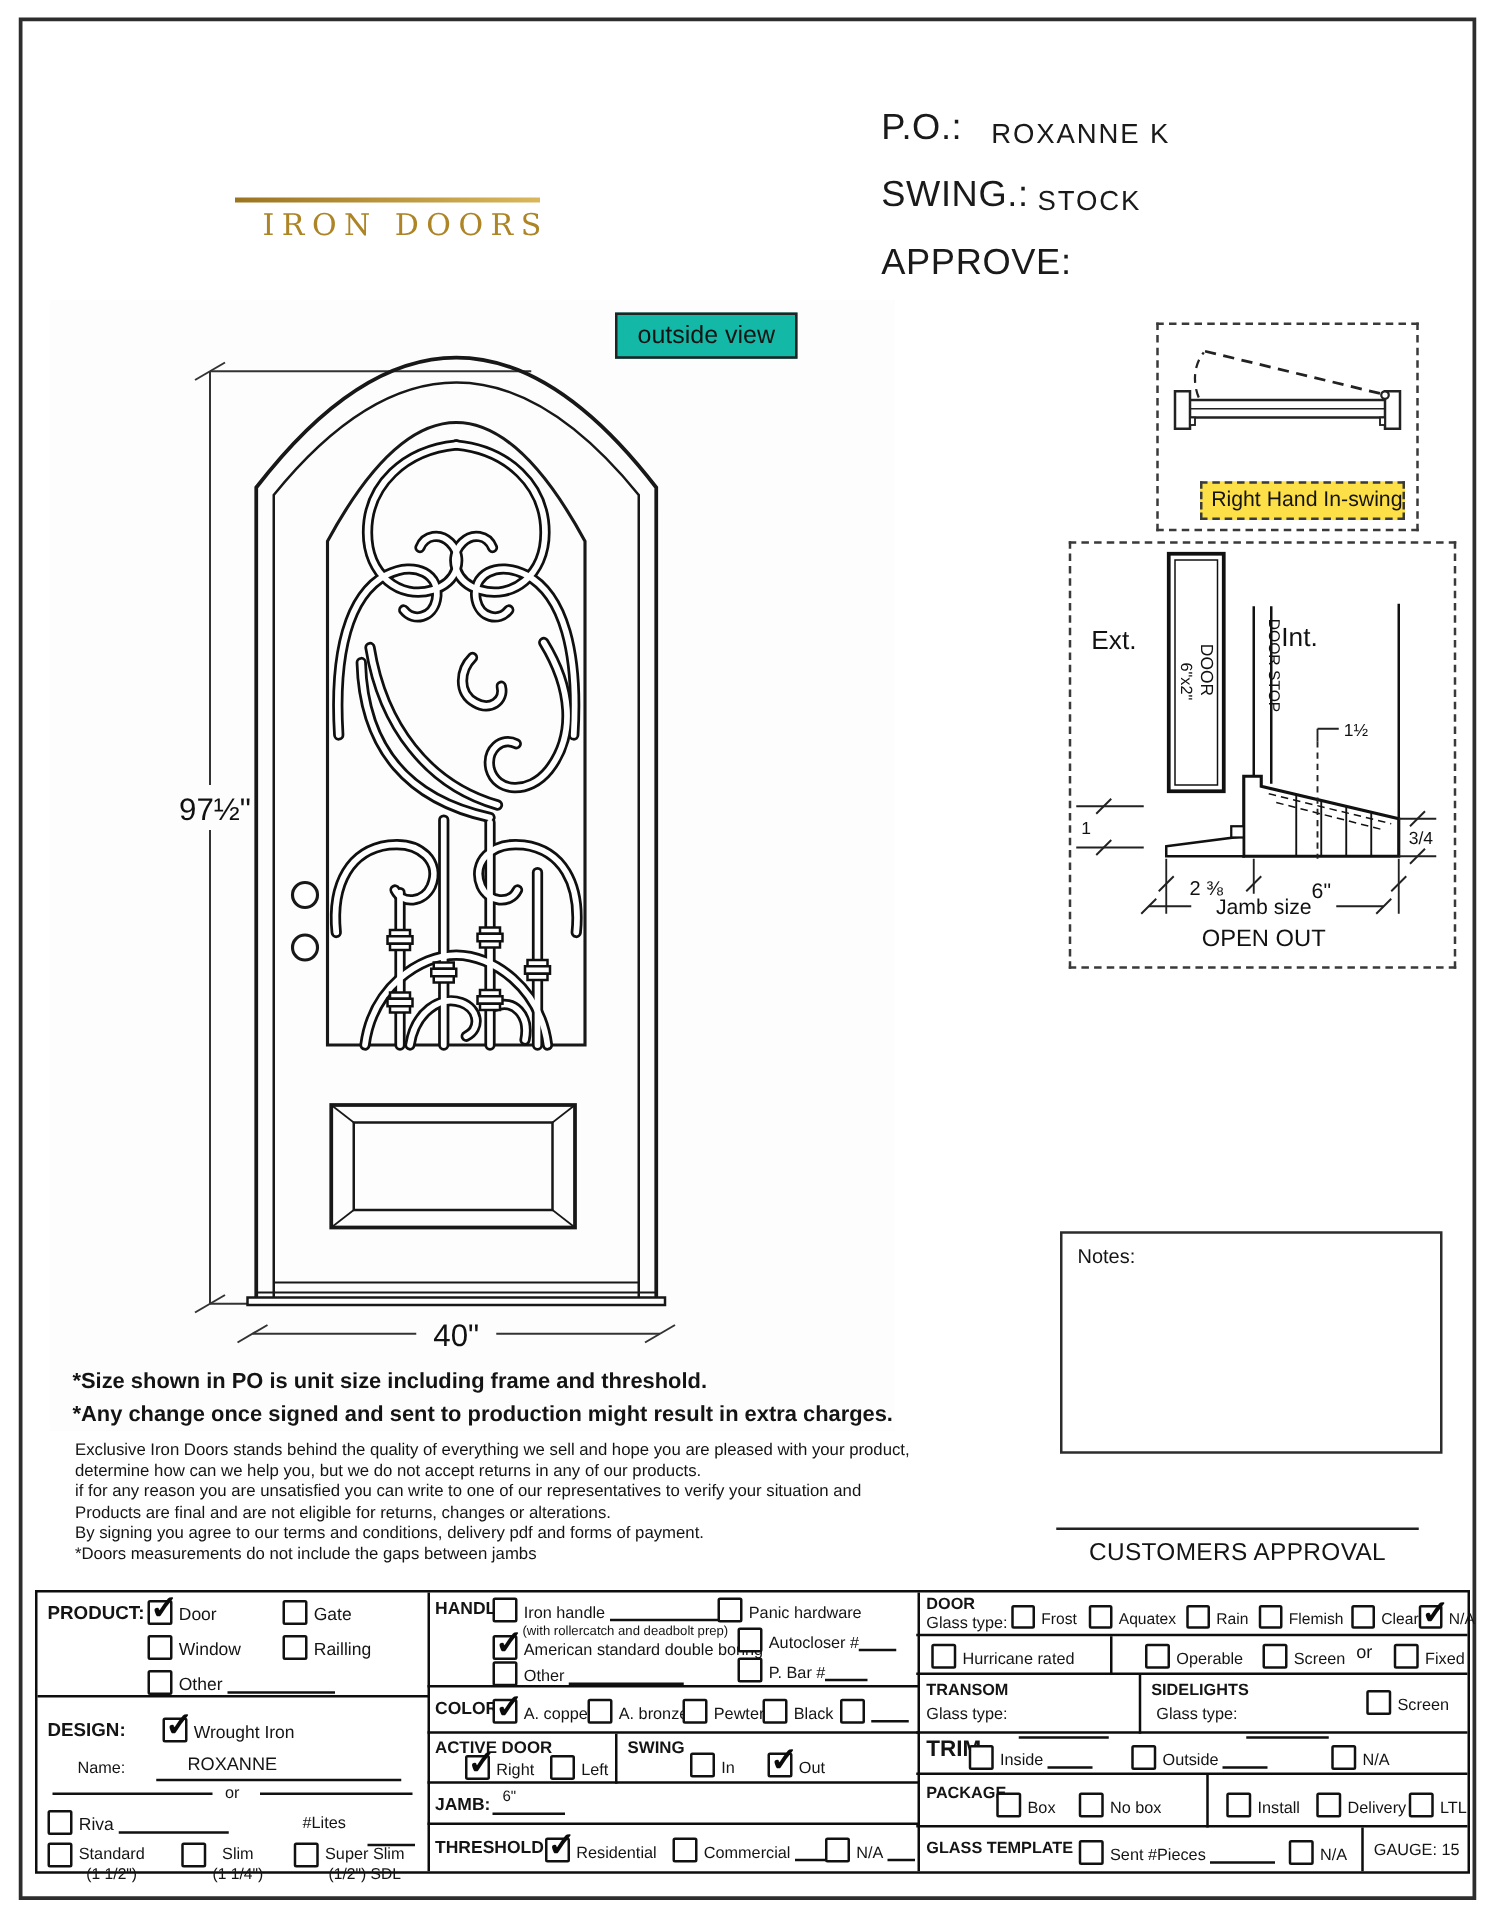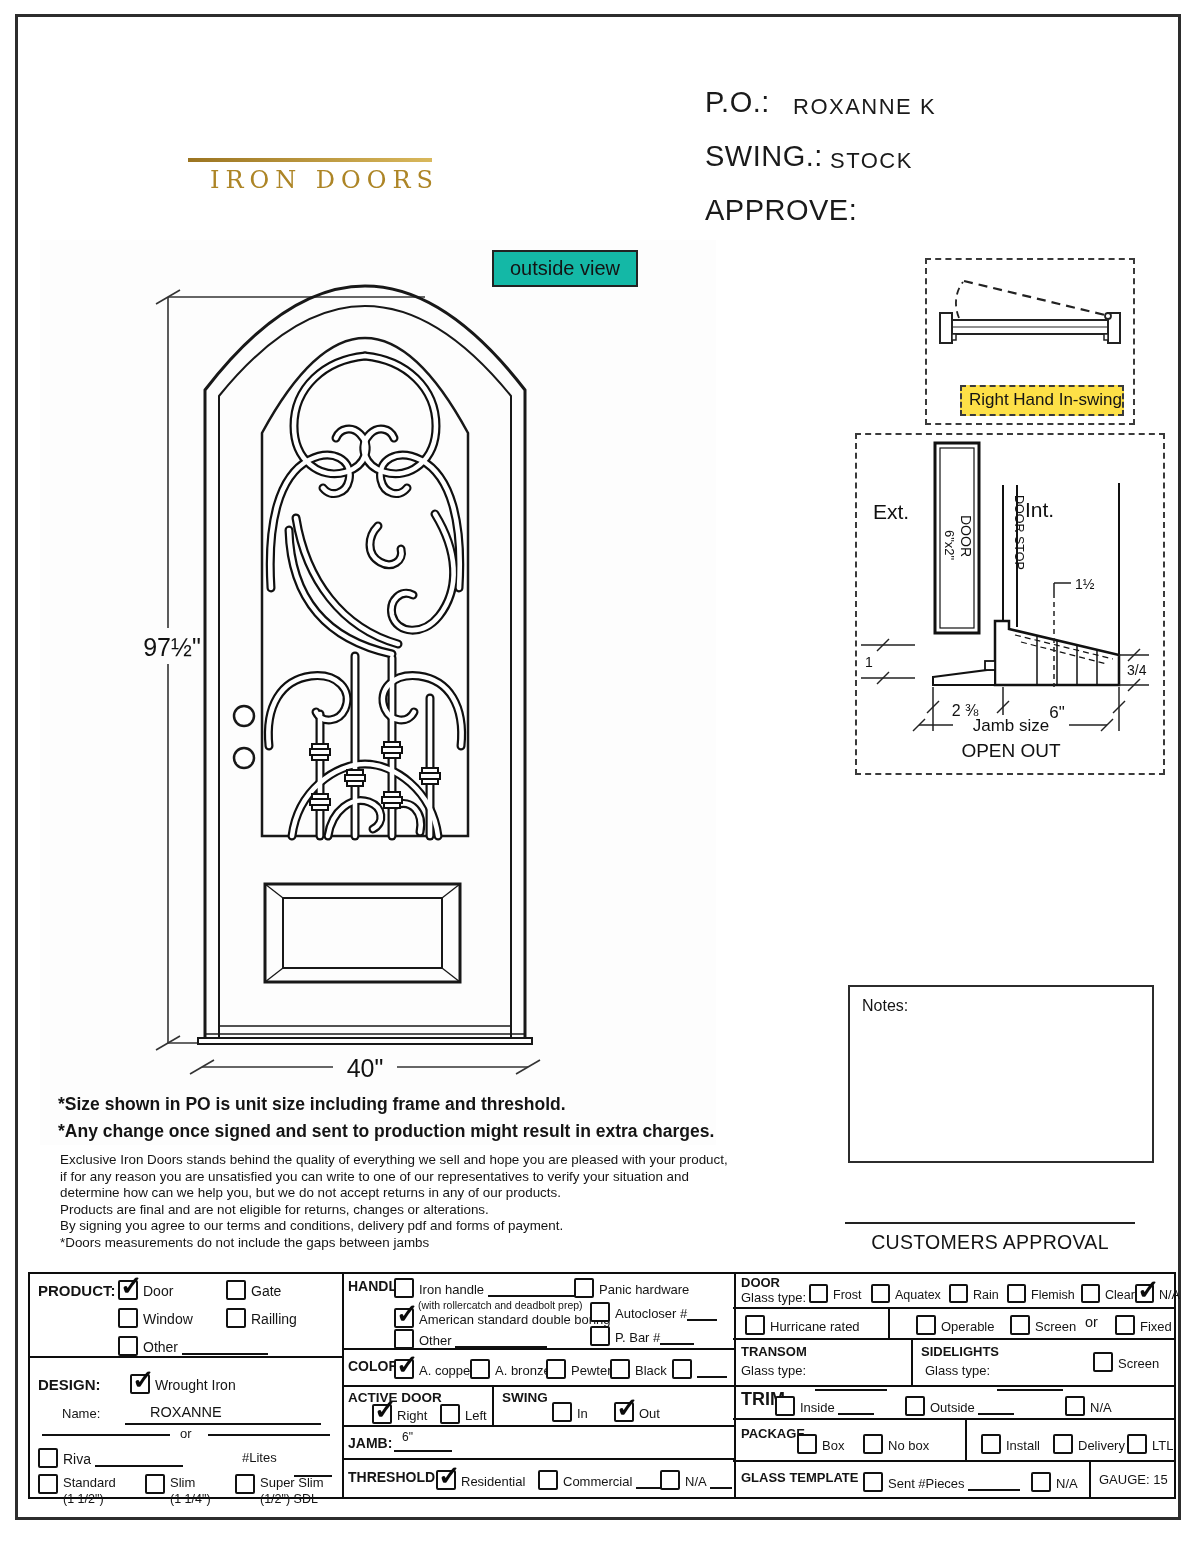--- a/index.html
+++ b/index.html
@@ -47,21 +47,21 @@
   .approval-text { position:absolute; left:845px; top:1231px; width:290px; text-align:center;
     font-size:19.5px; letter-spacing:0.3px; }
 
   
   .disc-b { position:absolute; left:58px; font-size:17.5px; font-weight:bold; }
   .disc-p { position:absolute; left:60px; top:1152px; font-size:13.4px; line-height:16.6px; }
 
   
   .form { position:absolute; left:28px; top:1272px; width:1144px; height:223px;
     border:2.5px solid #0d0d0d; box-sizing:content-box; font-size:14px; }
-  .cell { position:absolute; box-sizing:border-box; }
+  .cell { position:absolute; box-sizing:border-box;text-align:center; }
   .br { border-right:2.5px solid #0d0d0d; }
   .bb { border-bottom:2.5px solid #0d0d0d; }
   .sec { position:absolute; font-weight:bold; font-size:14px; white-space:nowrap; }
   .it  { position:absolute; white-space:nowrap; }
   .cb  { display:inline-block; width:16px; height:16px; border:2.5px solid #111; border-radius:2px;
          vertical-align:-4px; position:relative; background:#fff; margin-right:5px; }
   .cb.checked::after { content:"✓"; position:absolute; left:0; top:-12px; font-size:27px;
          font-weight:bold; color:#0a0a0a; }
   .bl  { display:inline-block; border-bottom:2px solid #111; height:13px; vertical-align:-3px; }
   .sub { font-size:12.5px; }
@@ -279,22 +279,22 @@
   <div class="notes-box">
     <span>Notes:</span>
   </div>
   <div class="approval-line"></div>
   <div class="approval-text">CUSTOMERS APPROVAL</div>
 
   <div class="disc-b" style="top:1094px">*Size shown in PO is unit size including frame and threshold.</div>
   <div class="disc-b" style="top:1121px">*Any change once signed and sent to production might result in extra charges.</div>
   <div class="disc-p">
     <div>Exclusive Iron Doors stands behind the quality of everything we sell and hope you are pleased with your product,</div>
+    <div>determine how can we help you, but we do not accept returns in any of our products.</div>
     <div>if for any reason you are unsatisfied you can write to one of our representatives to verify your situation and</div>
-    <div>determine how can we help you, but we do not accept returns in any of our products.</div>
     <div>Products are final and are not eligible for returns, changes or alterations.</div>
     <div>By signing you agree to our terms and conditions, delivery pdf and forms of payment.</div>
     <div>*Doors measurements do not include the gaps between jambs</div>
   </div>
 
   <div class="form">
 
     <div class="cell br" style="left:0;top:0;width:314px;height:223px">
       <div class="cell bb" style="left:0;top:0;width:314px;height:84px">
         <span class="sec" style="left:8px;top:8px;font-size:15px">PRODUCT:</span>

